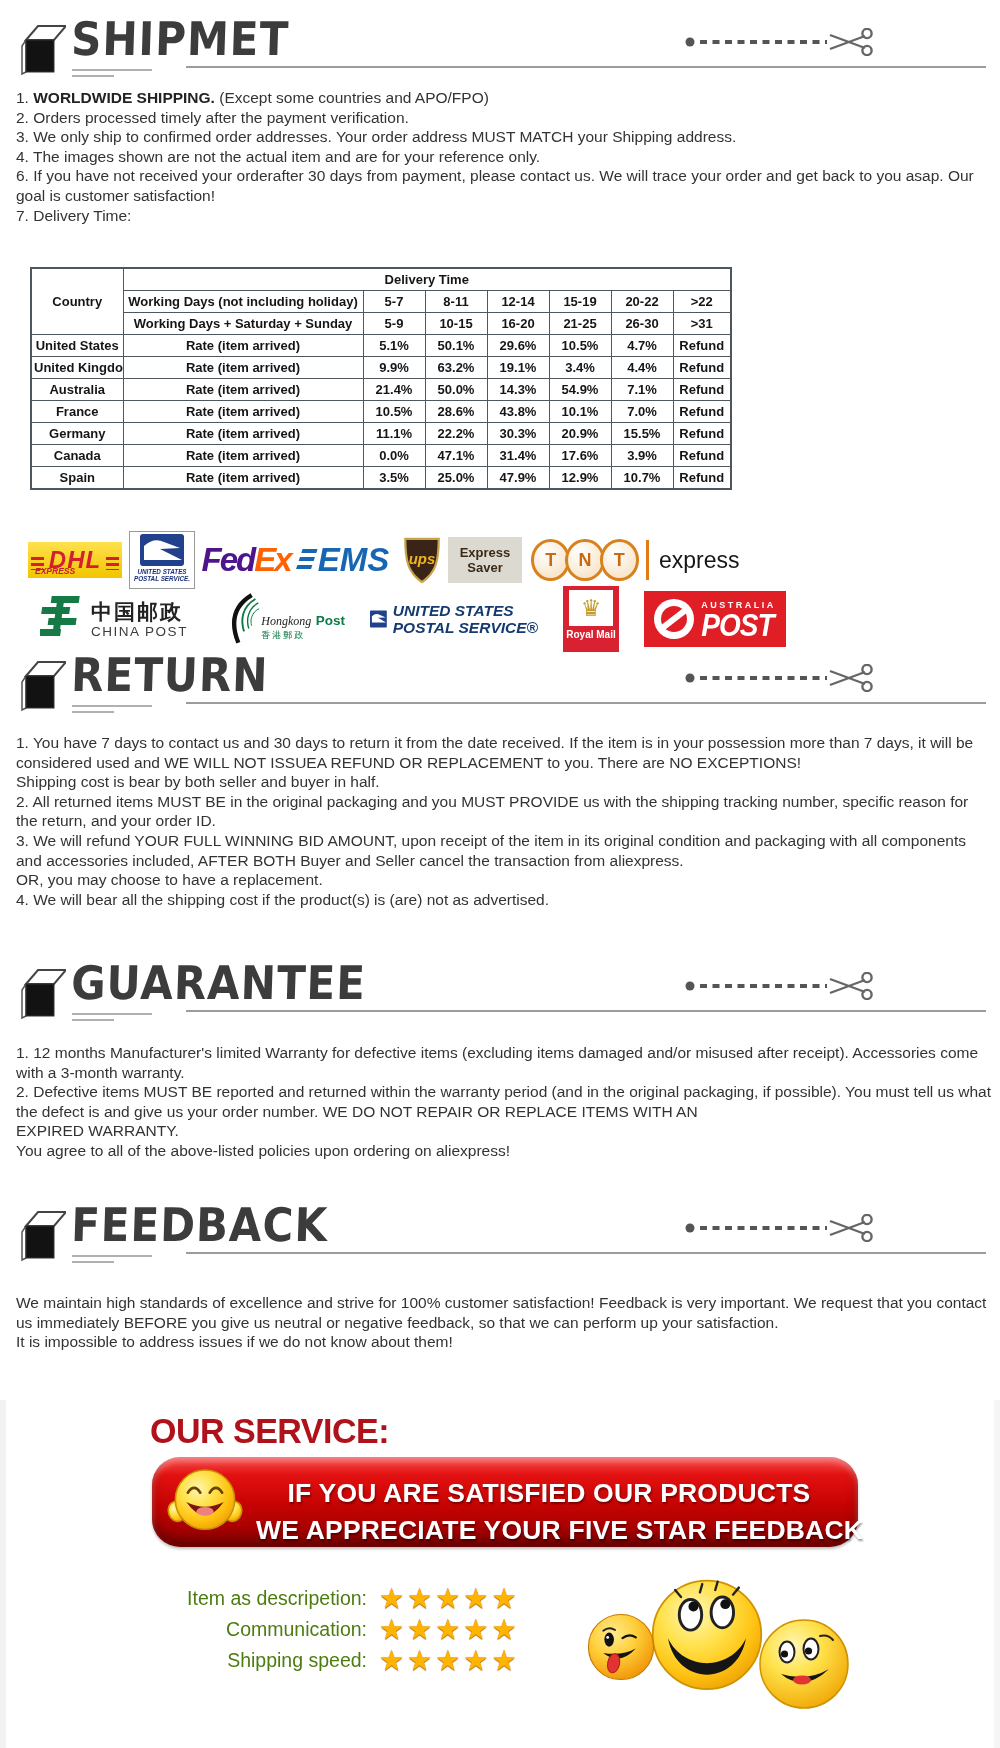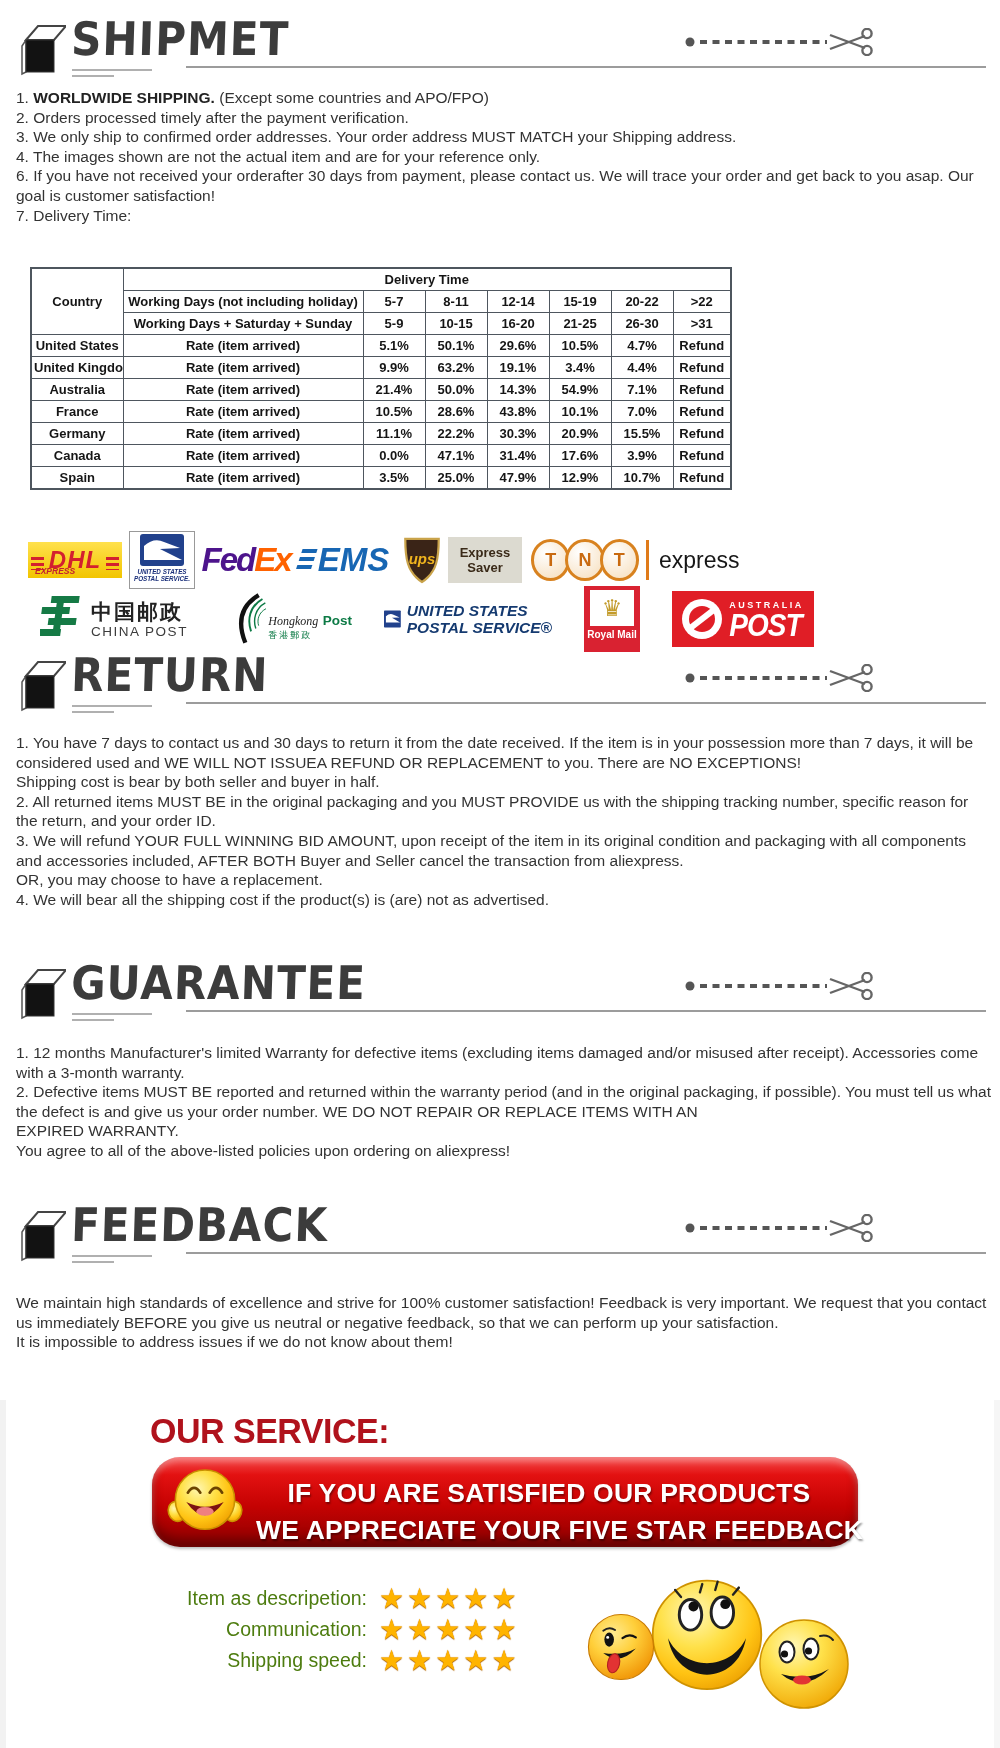--- a/index.html
+++ b/index.html
@@ -23,21 +23,21 @@
   .pline b{color:#222;}
 
   
   .dtable{position:absolute;left:30px;top:267px;width:702px;border-collapse:collapse;table-layout:fixed;
           font-size:13px;font-weight:bold;color:#151515;border:2px solid #4e565e;}
   .dtable td{border:1px solid #4e565e;text-align:center;padding:1px 2px;height:19px;overflow:hidden;white-space:nowrap;}
 
   
   .logos{position:absolute;display:flex;align-items:center;}
   .logos1{left:28px;top:531px;height:58px;gap:7px;}
-  .logos2{left:28px;top:590px;height:58px;gap:32px;}
+  .logos2{left:28px;top:590px;height:58px;gap:25px;}
   .logo{position:relative;display:flex;align-items:center;justify-content:center;flex-shrink:0;}
 
   .dhl{width:94px;height:36px;background:linear-gradient(180deg,#ffe14d,#f2c500);text-align:center;}
   .dhl .t{font-style:italic;font-weight:bold;font-size:24px;color:#d3202f;letter-spacing:1px;}
   .dhl .dash{position:absolute;width:13px;height:13px;top:15px;background:repeating-linear-gradient(180deg,#d3202f 0 3px,transparent 3px 6px);}
   .dhl .dl{left:3px}.dhl .dr{right:3px}
   .dhl .ex{position:absolute;left:7px;bottom:2px;font-size:8.5px;font-style:italic;font-weight:bold;color:#c22030;}
 
   .uspsb{width:64px;height:56px;border:1px solid #999;background:#fff;flex-direction:column;justify-content:flex-start;}
   .uspsb .l{font-size:6.3px;font-weight:bold;font-style:italic;color:#1a2f7a;line-height:7px;white-space:nowrap;}

